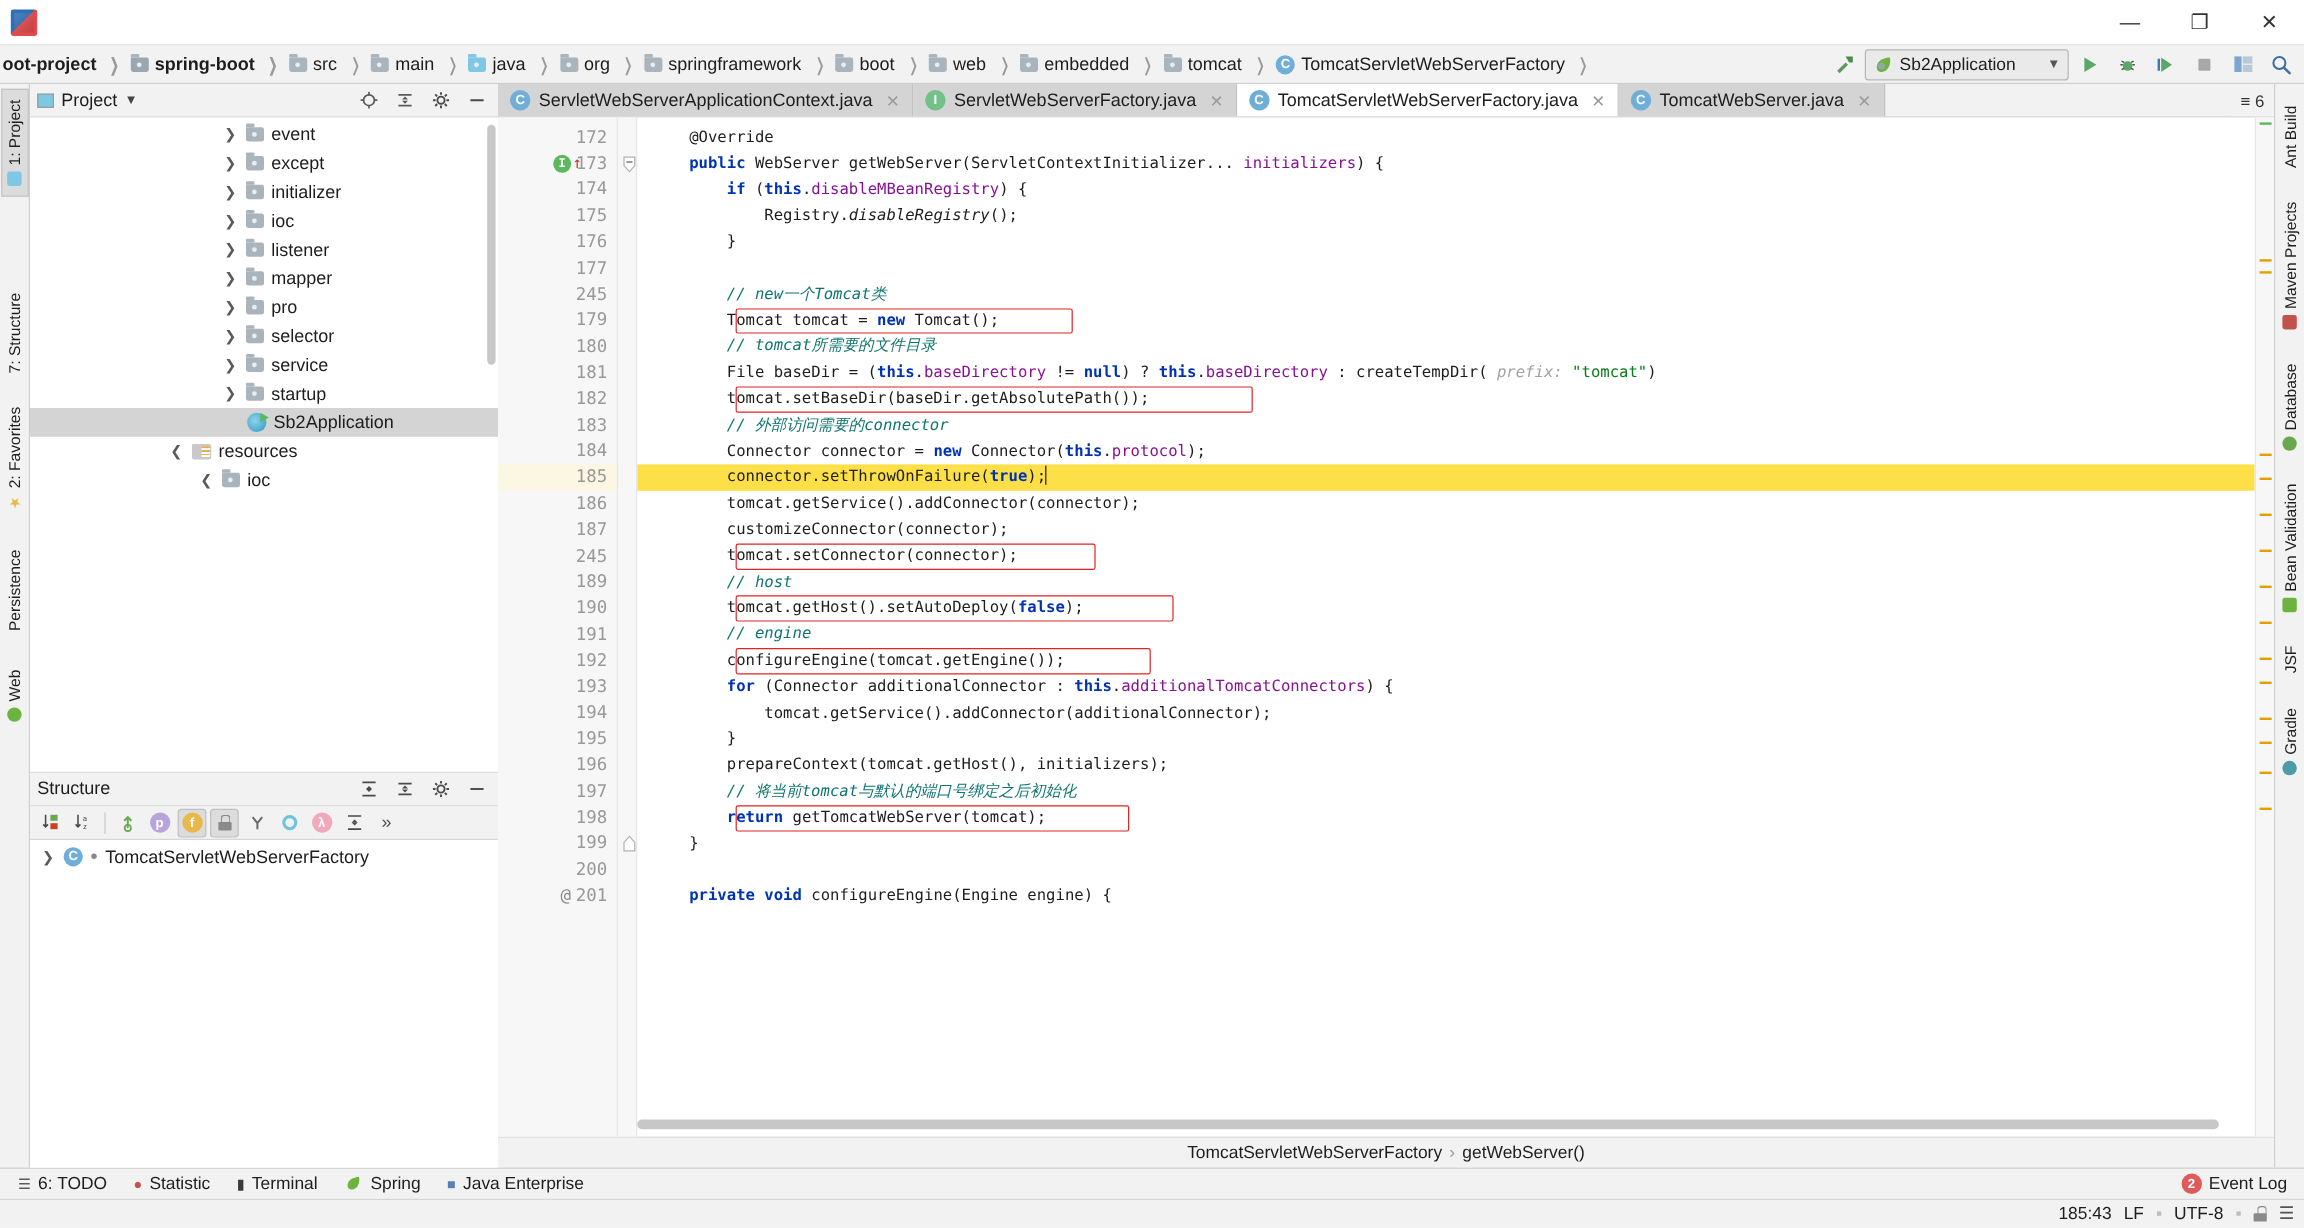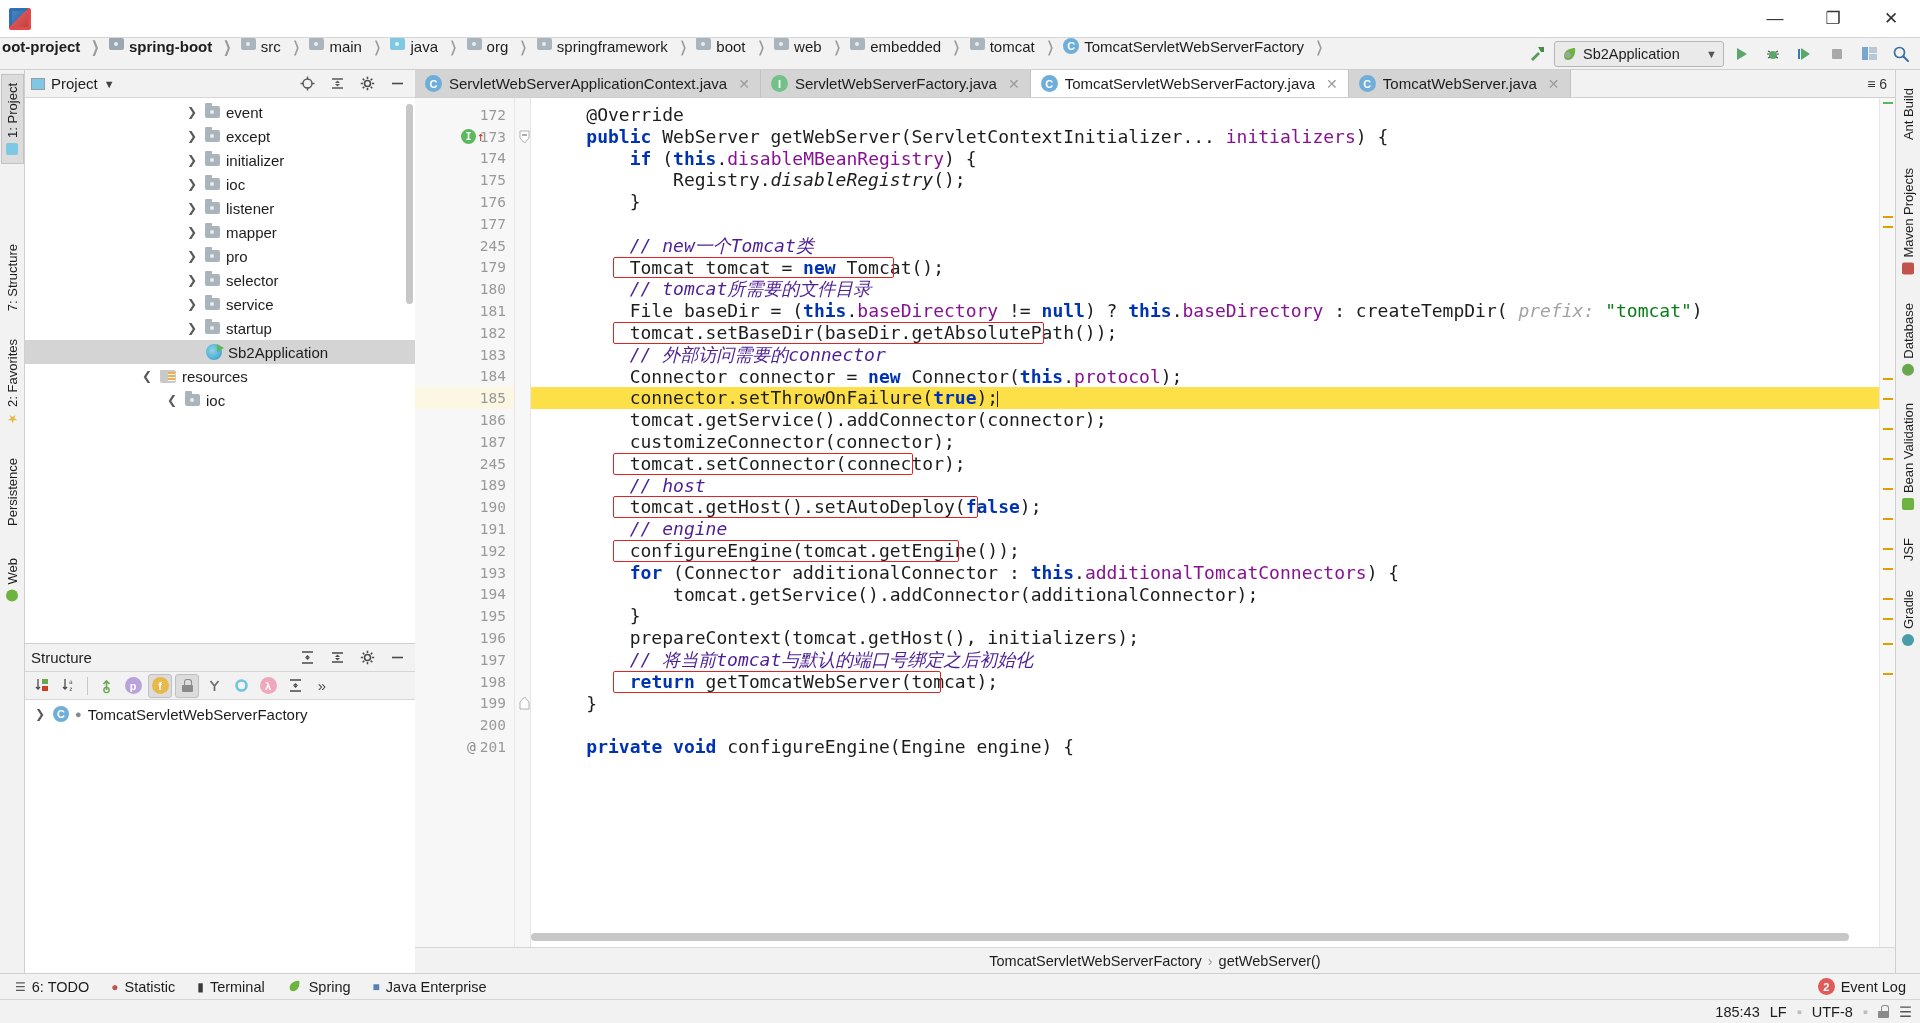--- a/index.html
+++ b/index.html
@@ -44,21 +44,21 @@
     padding:3px 10px; font-size:15.5px; color:#1d1d1d; white-space:nowrap;
   }
 
   
   .navbar {
     height:32px; background:#f2f2f2; display:flex; align-items:center;
     border-bottom:1px solid #cfcfcf; flex:none; padding-right:4px;
   }
   .crumbs { display:flex; align-items:center; overflow:hidden; flex:0 0 auto; }
   .crumb {
-    display:flex; gap:5px; padding:0 5px 0 2px;
+    display:flex; align-items:center; gap:5px; padding:0 5px 0 2px;
     font-size:15px; color:#1d1d1d; white-space:nowrap; height:32px;
   }
   .crumb.bold { font-weight:bold; }
   .crumb .sep {
     margin-left:4px; color:#9a9a9a; font-size:15px; transform:scaleX(0.8);
   }
   .fold {
     width:15px; height:12px; flex:none; border-radius:1px 2px 2px 2px;
     background:#a9b4bd; position:relative;
   }
@@ -210,28 +210,28 @@
     width:15px; height:15px; border-radius:50%; background:#5cb85c; color:#fff;
     font-size:10px; display:flex; align-items:center; justify-content:center; font-weight:bold;
   }
   .uparrow { color:#c0392b; font-size:13px; line-height:1; }
 
   .foldcol { width:16px; flex:none; background:#f7f7f7; border-right:1px solid #e6e6e6;
     padding-top:6px; position:relative; }
 
   .code {
     flex:1 1 auto; padding-top:6px; font-family:"DejaVu Sans Mono", monospace;
-    font-size:18px; line-height:21.8px; white-space:pre; overflow:hidden;
+    font-size:13px; line-height:21.8px; white-space:pre; overflow:hidden;
     position:relative; color:#1d1d1d;
   }
   .cl { height:21.8px; padding-left:12px; position:relative; }
   .cl.cur { background:#fde047; }
   .kw { color:#0033b3; font-weight:bold; }
   .str { color:#067d17; }
-  .cm { color:#4c1d95; font-style:italic; }
+  .cm { color:#0f766e; font-style:italic; }
   .fld { color:#871094; }
   .st { color:#1d1d1d; font-style:italic; }
   .par { color:#a3a3a3; font-style:italic; }
   .boxed {
     position:absolute; border:1.6px solid #e02424; border-radius:2px;
     pointer-events:none;
   }
   .caret {
     display:inline-block; width:1px; height:16px; background:#1d1d1d;
     vertical-align:-3px; margin-left:-1px;

